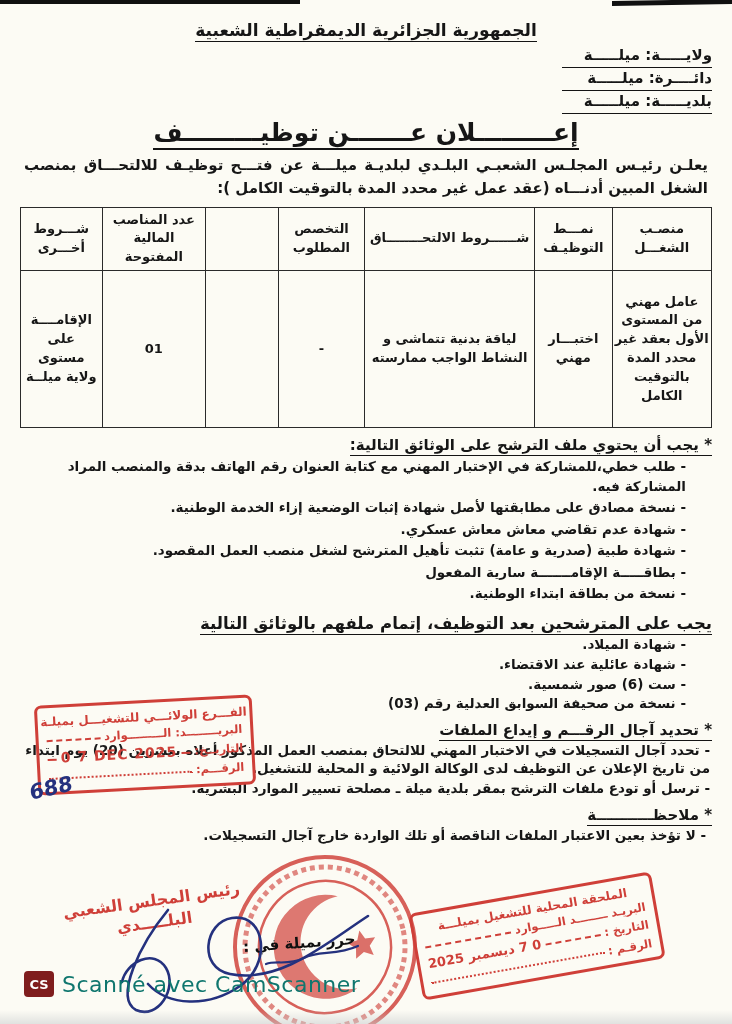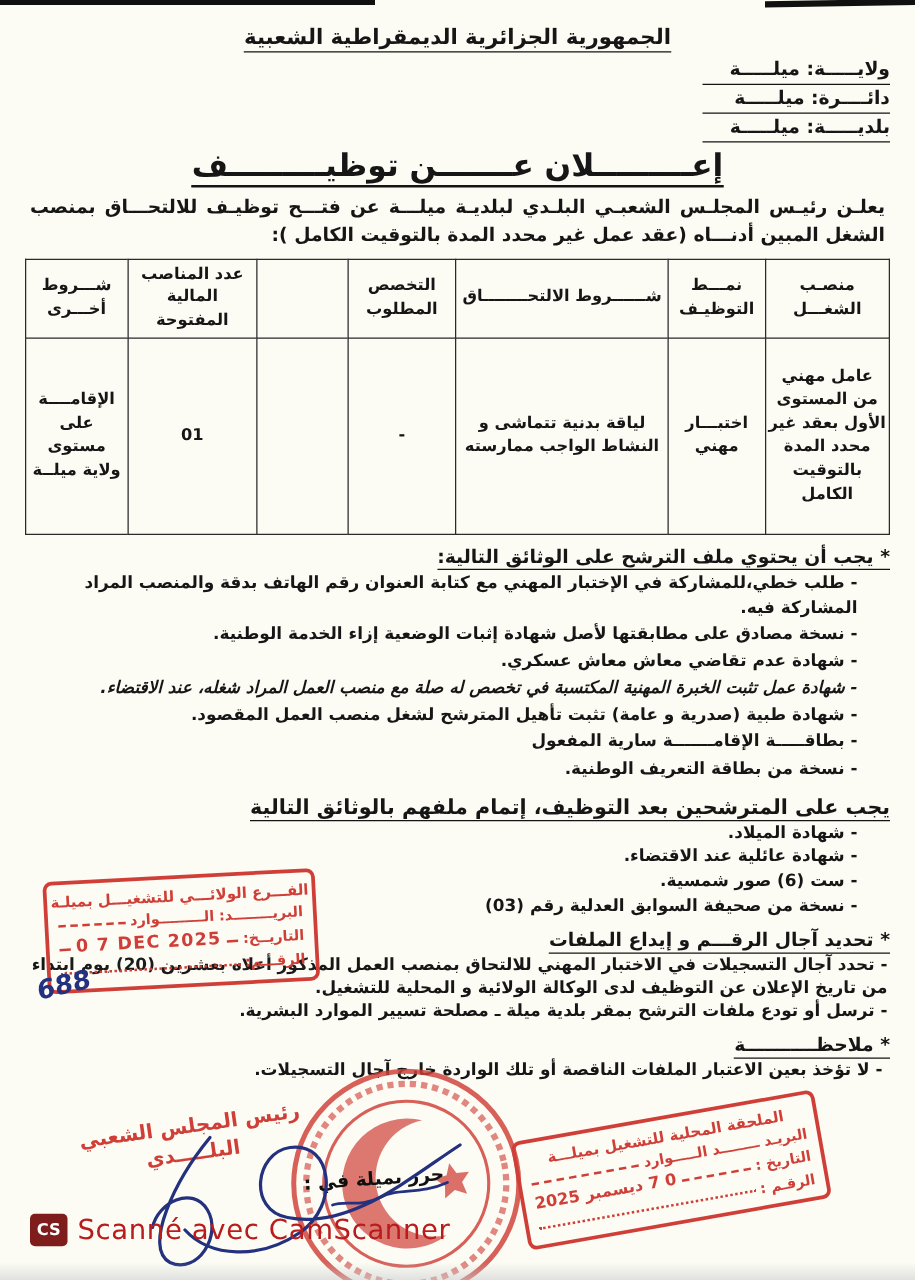--- a/index.html
+++ b/index.html
@@ -53,21 +53,21 @@
   .written-at{position:absolute; left:243px; top:934px; font-size:15px; color:#101010;
     transform:rotate(-4deg);}
   .seal{position:absolute; left:230px; top:852px; width:190px; height:190px; opacity:.82;
     transform:rotate(-12deg);}
   .sig{position:absolute; left:18px; top:876px; width:372px; height:148px; pointer-events:none;}
   
   .wm{position:absolute; left:24px; top:971px; display:flex; align-items:center; gap:8px;
       direction:ltr; font-weight:400;}
   .wm-logo{width:30px; height:26px; background:#7f1d1d; color:#ffffff; border-radius:4px;
       display:flex; align-items:center; justify-content:center; font-size:13px; font-weight:700;}
-  .wm-text{color:#b91c1c; font-size:22px; letter-spacing:.5px;}
+  .wm-text{color:#0f766e; font-size:22px; letter-spacing:.5px;}
 </style>
 </head>
 <body>
 
 <div class="page">
   <div class="scan-top-l"></div>
   <div class="scan-top-r"></div>
 
   <div class="content">
     <div class="republic"><span class="u">الجمهورية الجزائرية الديمقراطية الشعبية</span></div>
@@ -114,24 +114,23 @@
           <td>الإقامــــة على مستوى ولاية ميلــة</td>
         </tr>
       </tbody>
     </table>
 
     <div class="sec-h"><span class="u">* يجب أن يحتوي ملف الترشح على الوثائق التالية:</span></div>
     <div class="doc-list">
       <div class="doc-item">- طلب خطي،للمشاركة في الإختبار المهني مع كتابة العنوان رقم الهاتف بدقة والمنصب المراد المشاركة فيه.</div>
       <div class="doc-item">- نسخة مصادق على مطابقتها لأصل شهادة إثبات الوضعية إزاء الخدمة الوطنية.</div>
       <div class="doc-item">- شهادة عدم تقاضي معاش معاش عسكري.</div>
-      <div class="doc-item italic">- شهادة عمل تثبت الخبرة المهنية المكتسبة في تخصص له صلة مع منصب العمل المراد شغله، عند الاقتضاء.</div>
       <div class="doc-item">- شهادة طبية (صدرية و عامة) تثبت تأهيل المترشح لشغل منصب العمل المقصود.</div>
       <div class="doc-item">- بطاقـــــة الإقامـــــــة سارية المفعول</div>
-      <div class="doc-item">- نسخة من بطاقة التعريف الوطنية.</div>
+      <div class="doc-item">- نسخة من بطاقة ابتداء الوطنية.</div>
     </div>
 
     <div class="sec-h big"><span class="u">يجب على المترشحين بعد التوظيف، إتمام ملفهم بالوثائق التالية</span></div>
     <div class="doc-list tight">
       <div class="doc-item">- شهادة الميلاد.</div>
       <div class="doc-item">- شهادة عائلية عند الاقتضاء.</div>
       <div class="doc-item">- ست (6) صور شمسية.</div>
       <div class="doc-item">- نسخة من صحيفة السوابق العدلية رقم (03)</div>
     </div>
 

